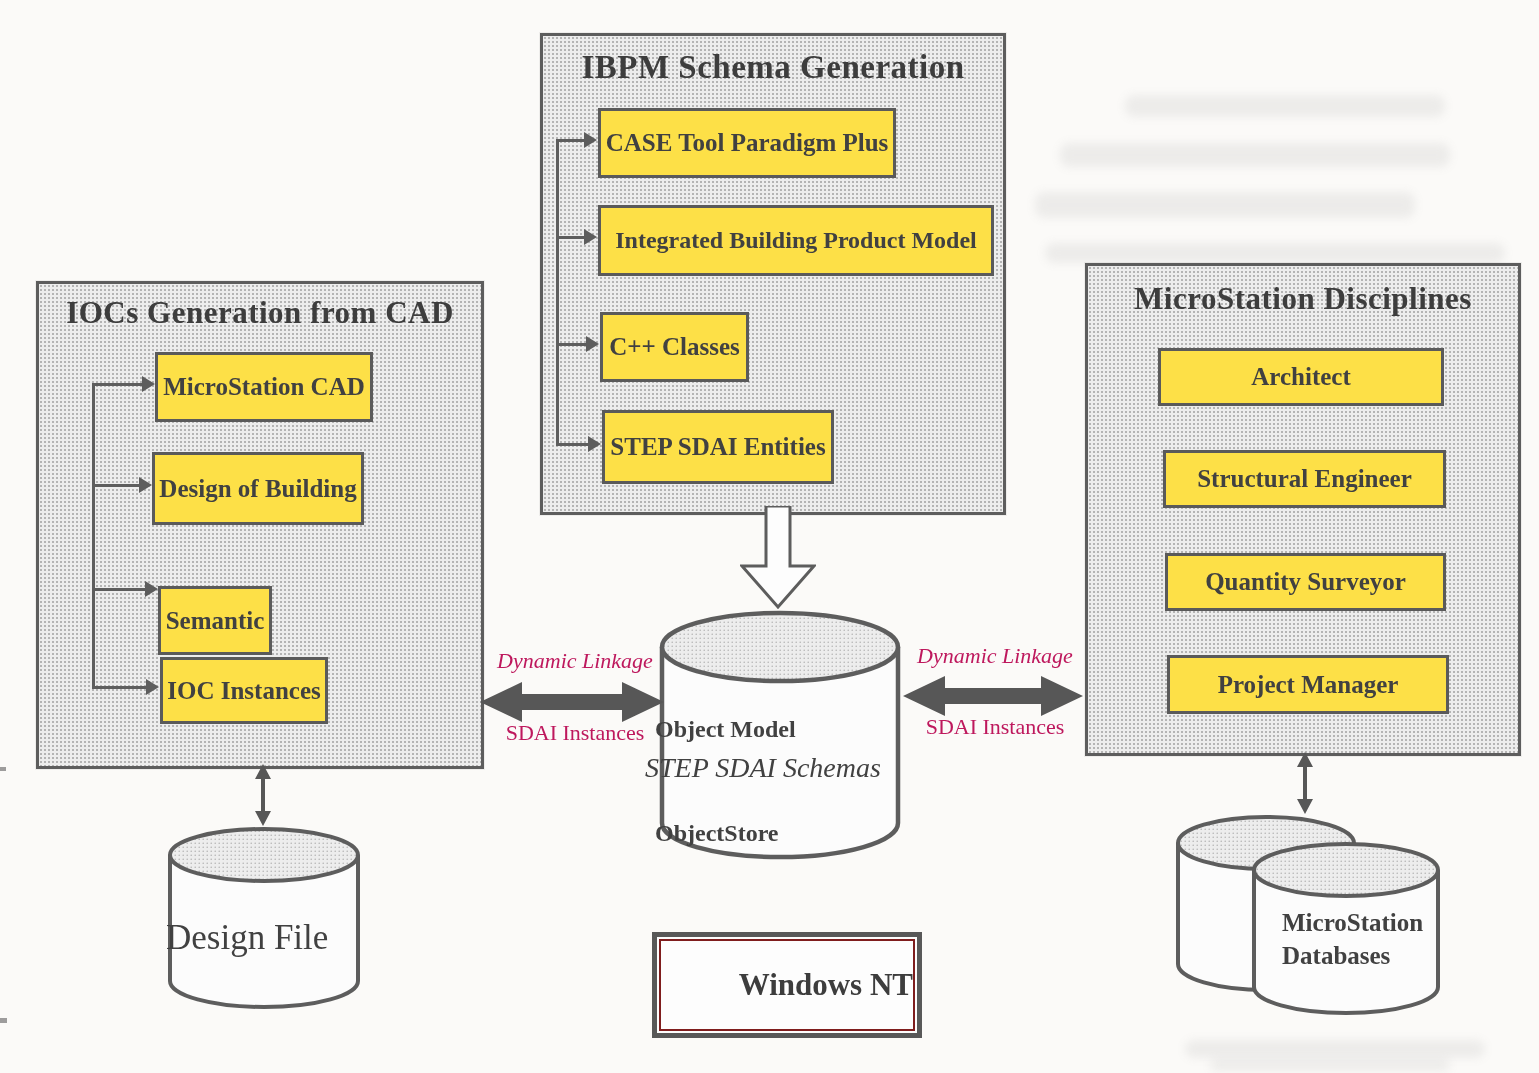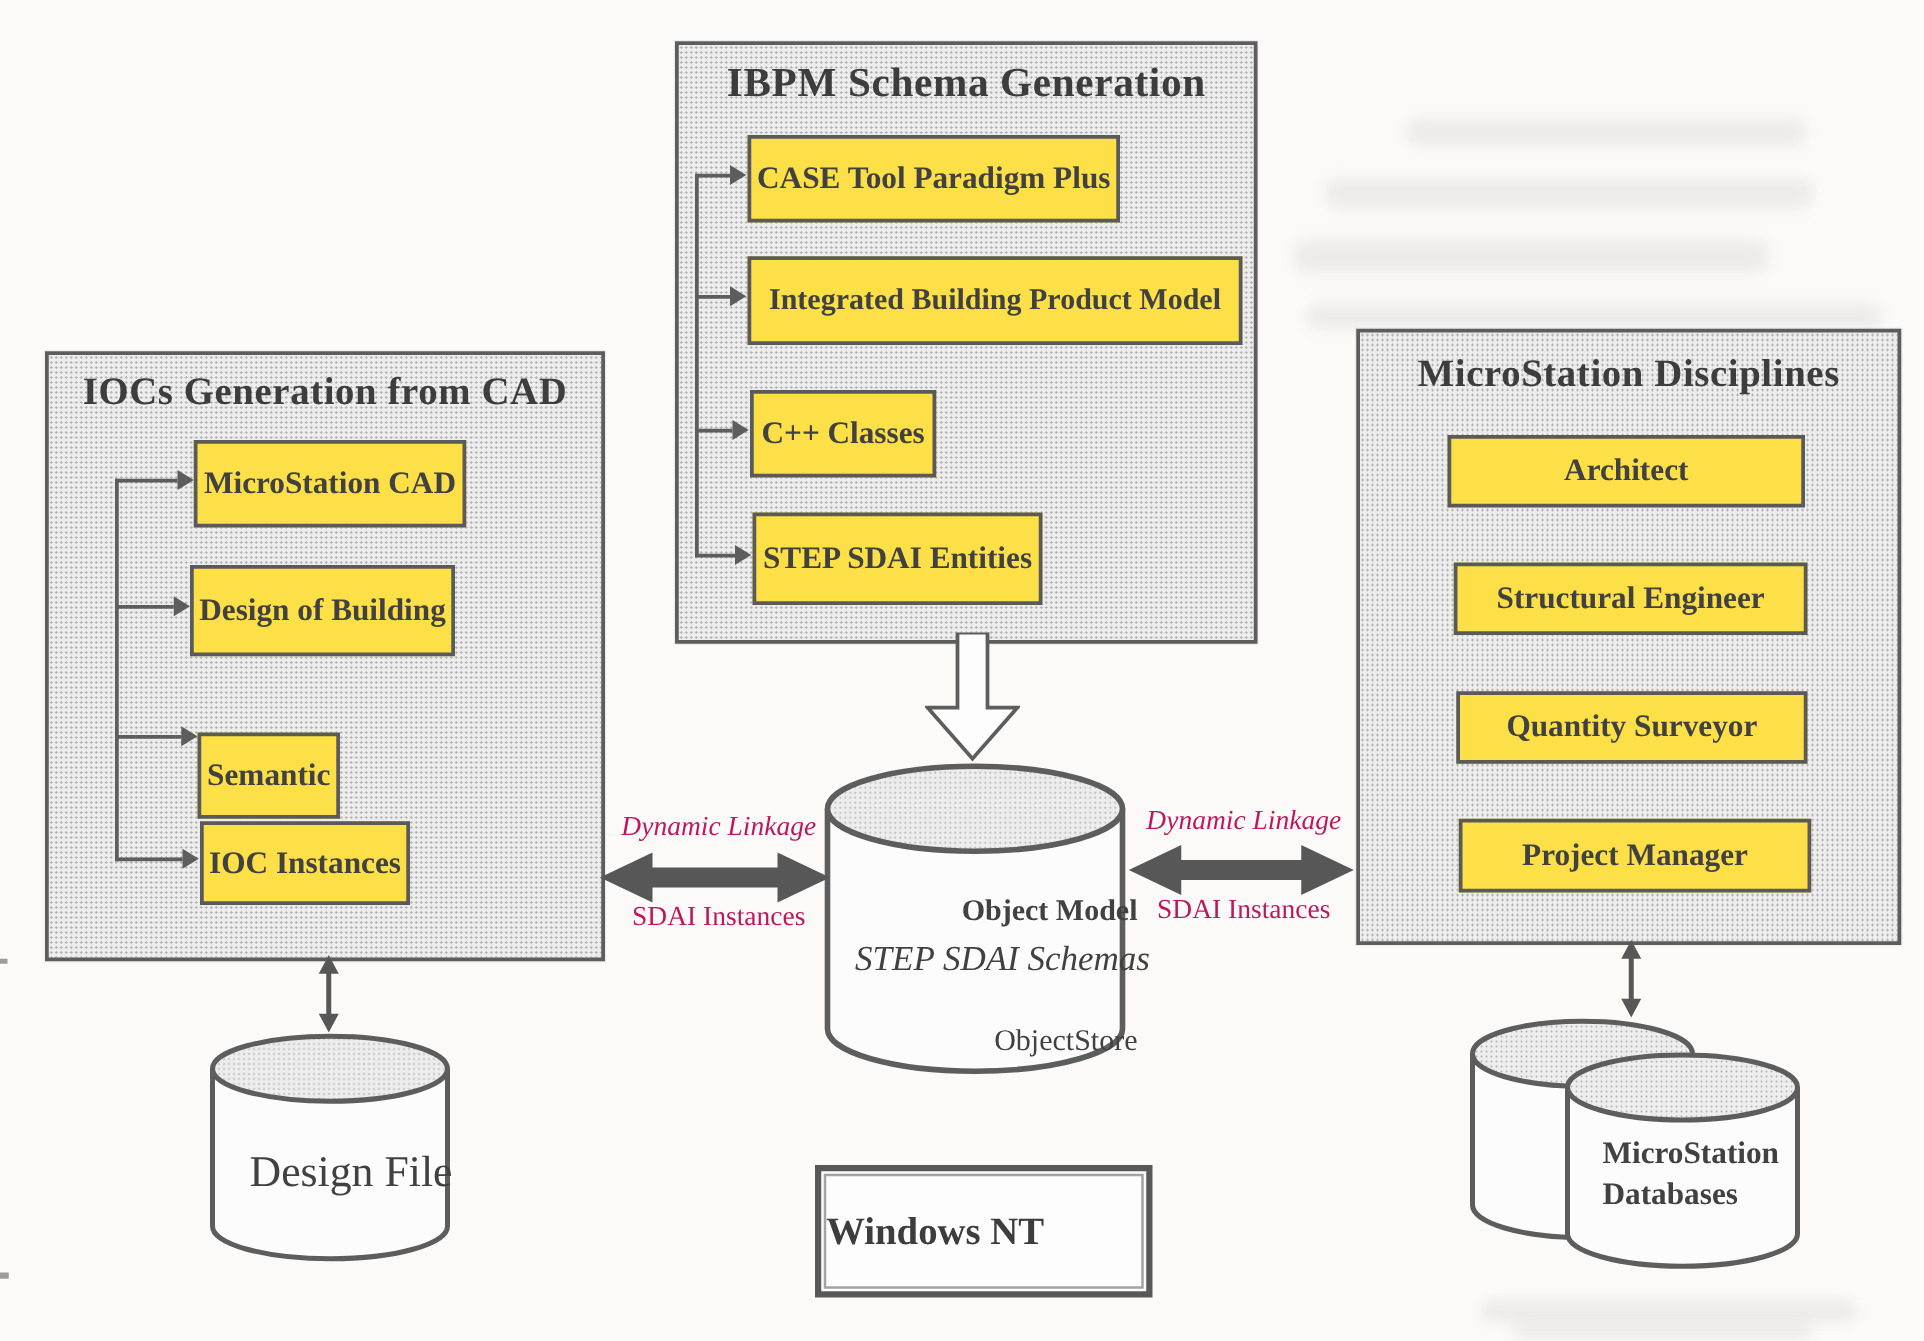--- a/index.html
+++ b/index.html
@@ -32,30 +32,30 @@
   }
   .vline,.hline{position:absolute; background:#5d5d5d;}
   .arr-right{
     position:absolute; width:0; height:0;
     border-left:13px solid #5d5d5d;
     border-top:8px solid transparent;
     border-bottom:8px solid transparent;
   }
   .lbl{position:absolute; text-align:center; color:#be185d; font-weight:normal;}
   .lbl-italic{font-style:italic;}
-  .cyl-label{position:absolute; text-align:right; color:#414141;}
+  .cyl-label{position:absolute; text-align:left; color:#414141;}
   .smudge{position:absolute; background:#8f8f8f; opacity:0.13; filter:blur(5px); border-radius:9px;}
   .tick{position:absolute; background:#6a6a6a; opacity:0.65;}
   .platform-outer{
     position:absolute; background:#fdfdfd;
     border:5px solid #585858;
   }
   .platform-inner{
-    position:absolute; inset:2px; border:2px solid #a3a3a3;
-    display:flex; align-items:center; justify-content:flex-start;
+    position:absolute; inset:2px; border:2px solid #7f1d1d;
+    display:flex; align-items:center; justify-content:flex-end;
   }
   svg{position:absolute; display:block;}
 </style>
 </head>
 <body>
 
 <div class="page">
 
   <div class="smudge" style="left:1125px;top:95px;width:320px;height:22px"></div>
   <div class="smudge" style="left:1060px;top:143px;width:390px;height:24px"></div>
@@ -122,21 +122,21 @@
   <div class="node" style="left:1163px;top:450px;width:277px;height:52px;font-size:25px">Structural Engineer</div>
   <div class="node" style="left:1165px;top:553px;width:275px;height:52px;font-size:25px">Quantity Surveyor</div>
   <div class="node" style="left:1167px;top:655px;width:276px;height:53px;font-size:25px">Project Manager</div>
 
   <svg style="left:655px;top:605px" width="255" height="262" viewBox="0 0 255 262">
     <path d="M7 42 V218 a118 34 0 0 0 236 0 V42" fill="#fcfcfc" stroke="#5d5d5d" stroke-width="4.5"></path>
     <ellipse cx="125" cy="42" rx="118" ry="34" fill="url(#stipple)" stroke="#5d5d5d" stroke-width="4.5"></ellipse>
   </svg>
   <div class="cyl-label" style="left:655px;top:716px;width:255px;font-weight:bold;font-size:24px">Object Model</div>
   <div class="cyl-label lbl-italic" style="left:645px;top:752px;width:275px;font-size:28px">STEP SDAI Schemas</div>
-  <div class="cyl-label" style="left:655px;top:820px;width:255px;font-weight:normal;font-size:24px">ObjectStore</div>
+  <div class="cyl-label" style="left:655px;top:820px;width:255px;font-weight:bold;font-size:24px">ObjectStore</div>
 
   <div class="lbl lbl-italic" style="left:480px;top:648px;width:190px;font-size:22px">Dynamic Linkage</div>
   <svg style="left:478px;top:680px" width="188" height="44" viewBox="0 0 188 44">
     <polygon points="2,22 44,2 44,14 144,14 144,2 186,22 144,42 144,30 44,30 44,42" fill="#575757"></polygon>
   </svg>
   <div class="lbl" style="left:480px;top:720px;width:190px;font-size:22px">SDAI Instances</div>
 
   <div class="lbl lbl-italic" style="left:903px;top:643px;width:184px;font-size:22px">Dynamic Linkage</div>
   <svg style="left:901px;top:674px" width="184" height="44" viewBox="0 0 184 44">
     <polygon points="2,22 44,2 44,14 140,14 140,2 182,22 140,42 140,30 44,30 44,42" fill="#575757"></polygon>

